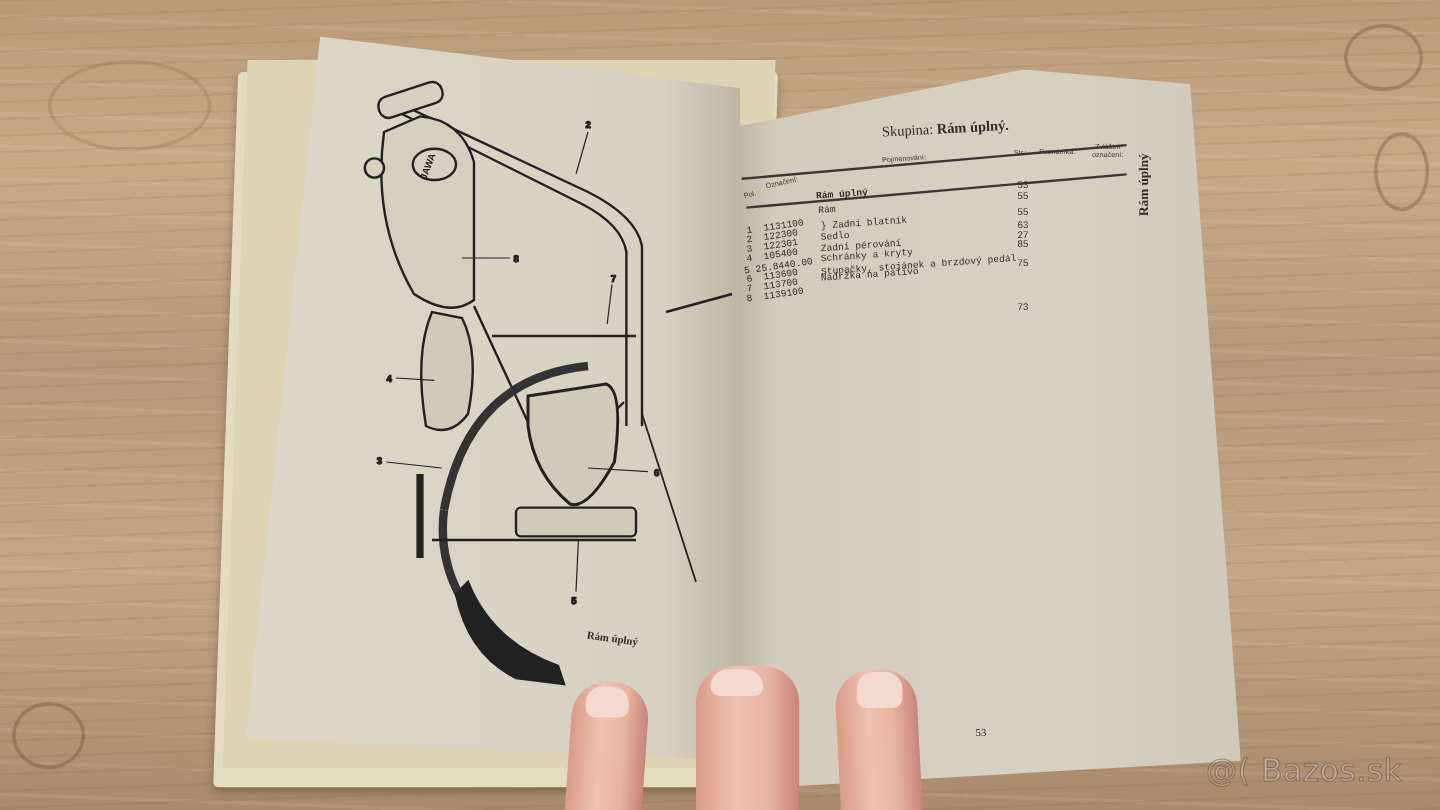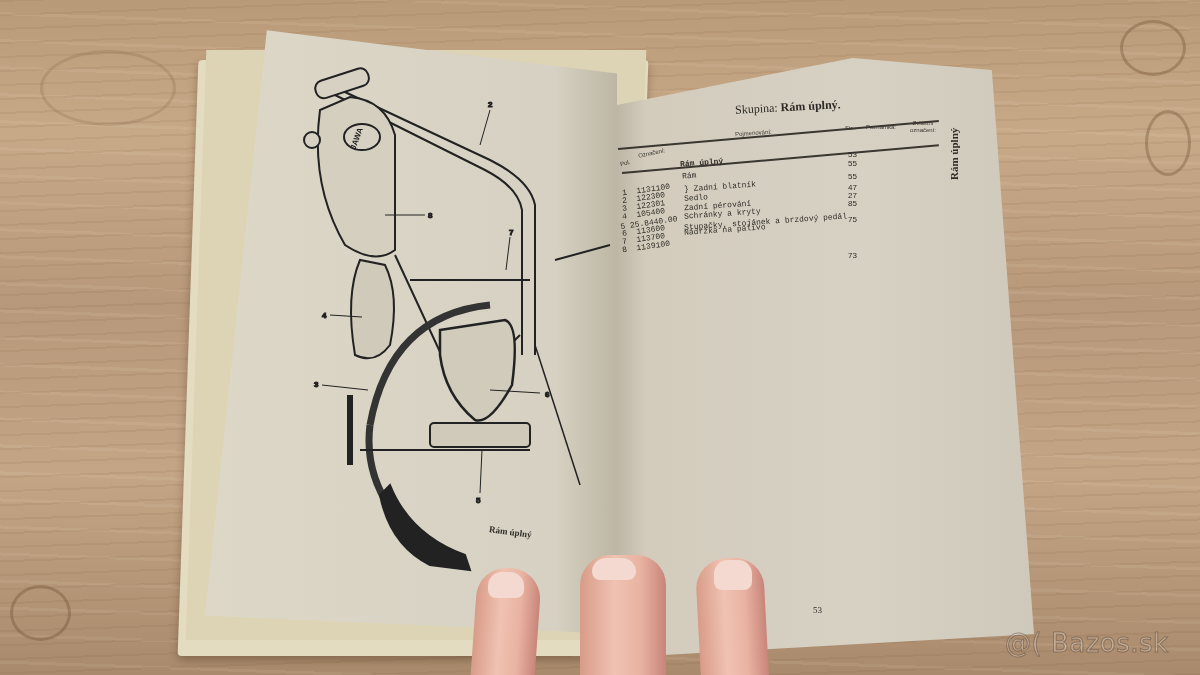--- a/index.html
+++ b/index.html
@@ -122,21 +122,21 @@
   <div class="row" style="left:680px;top:158px;transform:rotate(-4deg);font-weight:bold;"><span>Rám úplný</span></div>
   <div class="pg" style="left:848px;top:150px;">53</div>
   <div class="pg" style="left:848px;top:159px;">55</div>
   <div class="row" style="left:682px;top:171px;transform:rotate(-4deg);"><span>Rám</span></div>
   <div class="pg" style="left:848px;top:172px;">55</div>
 
   <div class="row" style="left:622px;top:185px;transform:rotate(-8deg);">
     <span>1</span>&nbsp;&nbsp;<span>1131100</span>
   </div>
   <div class="row" style="left:684px;top:182px;transform:rotate(-4deg);"><span>}</span> <span>Zadní blatník</span></div>
-  <div class="pg" style="left:848px;top:183px;">47</div>
+  <div class="pg" style="left:848px;top:183px;">63</div>
 
   <div class="row" style="left:622px;top:193px;transform:rotate(-8deg);"><span>2</span>&nbsp;&nbsp;<span>122300</span></div>
 
   <div class="row" style="left:622px;top:201px;transform:rotate(-8deg);"><span>3</span>&nbsp;&nbsp;<span>122301</span></div>
   <div class="row" style="left:684px;top:193px;transform:rotate(-4deg);"><span>Sedlo</span></div>
   <div class="pg" style="left:848px;top:191px;">27</div>
 
   <div class="row" style="left:622px;top:209px;transform:rotate(-8deg);"><span>4</span>&nbsp;&nbsp;<span>105400</span></div>
   <div class="row" style="left:684px;top:201px;transform:rotate(-4deg);"><span>Zadní pérování</span></div>
   <div class="pg" style="left:848px;top:199px;">85</div>

